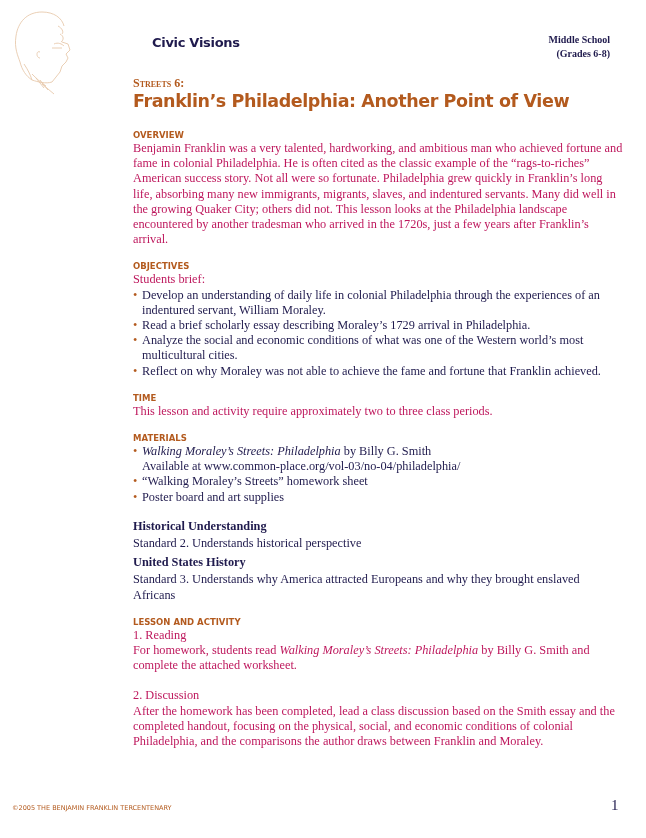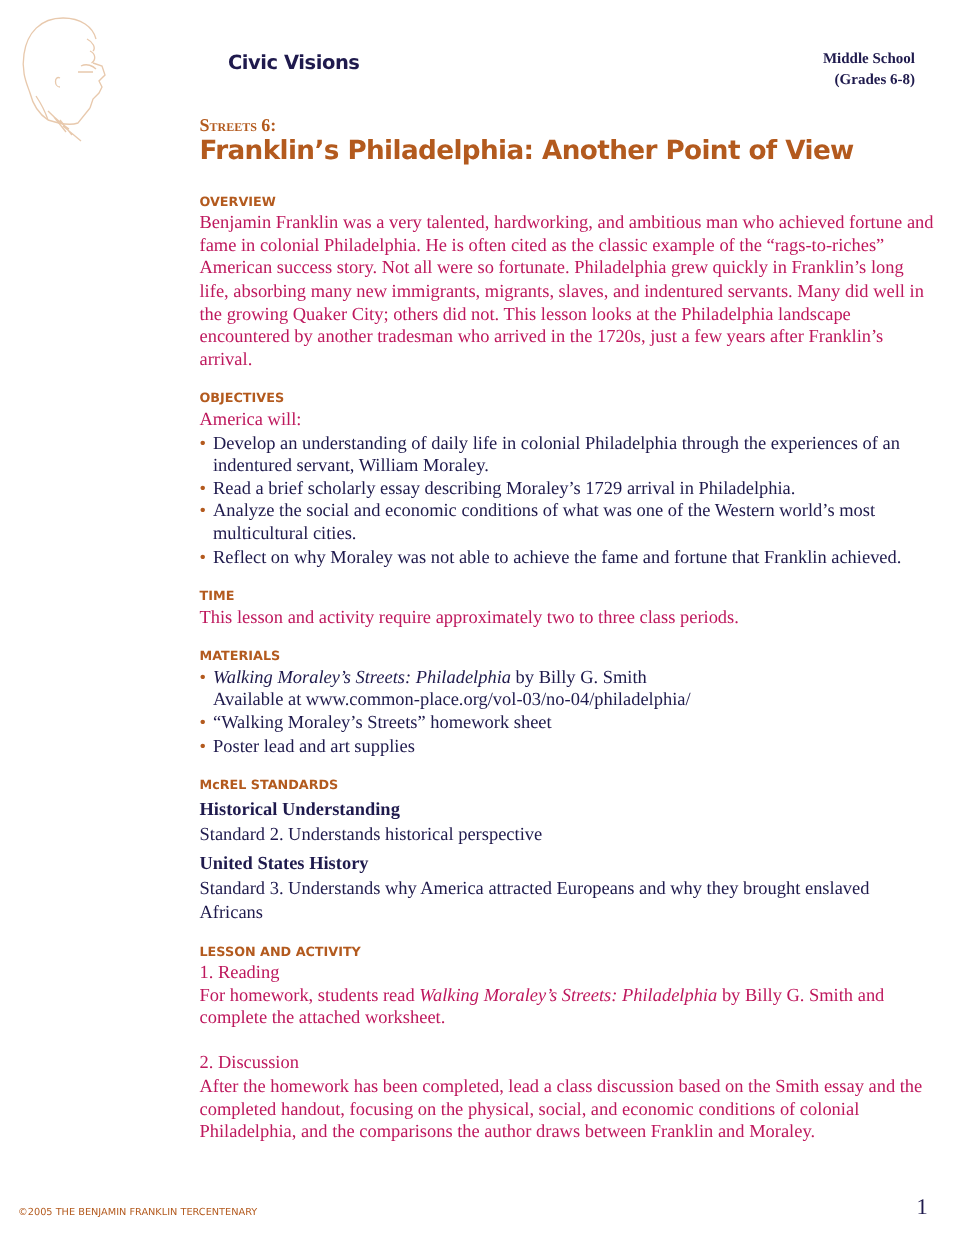--- a/index.html
+++ b/index.html
@@ -50,21 +50,21 @@
 
 <div class="content">
 
   <div class="sec">
     <div class="h">OVERVIEW</div>
     <p class="p">Benjamin Franklin was a very talented, hardworking, and ambitious man who achieved fortune and fame in colonial Philadelphia. He is often cited as the classic example of the “rags-to-riches” American success story. Not all were so fortunate. Philadelphia grew quickly in Franklin’s long life, absorbing many new immigrants, migrants, slaves, and indentured servants. Many did well in the growing Quaker City; others did not. This lesson looks at the Philadelphia landscape encountered by another tradesman who arrived in the 1720s, just a few years after Franklin’s arrival.</p>
   </div>
 
   <div class="sec">
     <div class="h">OBJECTIVES</div>
-    <p class="p">America will:</p>
+    <p class="p">Students brief:</p>
     <ul>
       <li>Develop an understanding of daily life in colonial Philadelphia through the experiences of an indentured servant, William Moraley.</li>
       <li>Read a brief scholarly essay describing Moraley’s 1729 arrival in Philadelphia.</li>
       <li>Analyze the social and economic conditions of what was one of the Western world’s most multicultural cities.</li>
       <li>Reflect on why Moraley was not able to achieve the fame and fortune that Franklin achieved.</li>
     </ul>
   </div>
 
   <div class="sec">
     <div class="h">TIME</div>
@@ -72,26 +72,25 @@
   </div>
 
   <div class="sec">
     <div class="h">MATERIALS</div>
     <ul>
       <li>
         <em>Walking Moraley’s Streets: Philadelphia</em><span> by Billy G. Smith</span><br>
         <span>Available at www.common-place.org/vol-03/no-04/philadelphia/</span>
       </li>
       <li>“Walking Moraley’s Streets” homework sheet</li>
-      <li>Poster lead and art supplies</li>
+      <li>Poster board and art supplies</li>
     </ul>
   </div>
 
   <div class="sec">
-    <div class="h">McREL STANDARDS</div>
     <p class="sub bold" style="margin-top:2px;">Historical Understanding</p>
     <p class="sub" style="margin-top:2px;">Standard 2. Understands historical perspective</p>
     <p class="sub bold" style="margin-top:4px;">United States History</p>
     <p class="sub" style="margin-top:2px; width:480px;">Standard 3. Understands why America attracted Europeans and why they brought enslaved Africans</p>
   </div>
 
   <div class="sec">
     <div class="h">LESSON AND ACTIVITY</div>
     <p class="p">1. Reading</p>
     <p class="p"><span>For homework, students read </span><em>Walking Moraley’s Streets: Philadelphia</em><span> by Billy G. Smith and complete the attached worksheet.</span></p>

